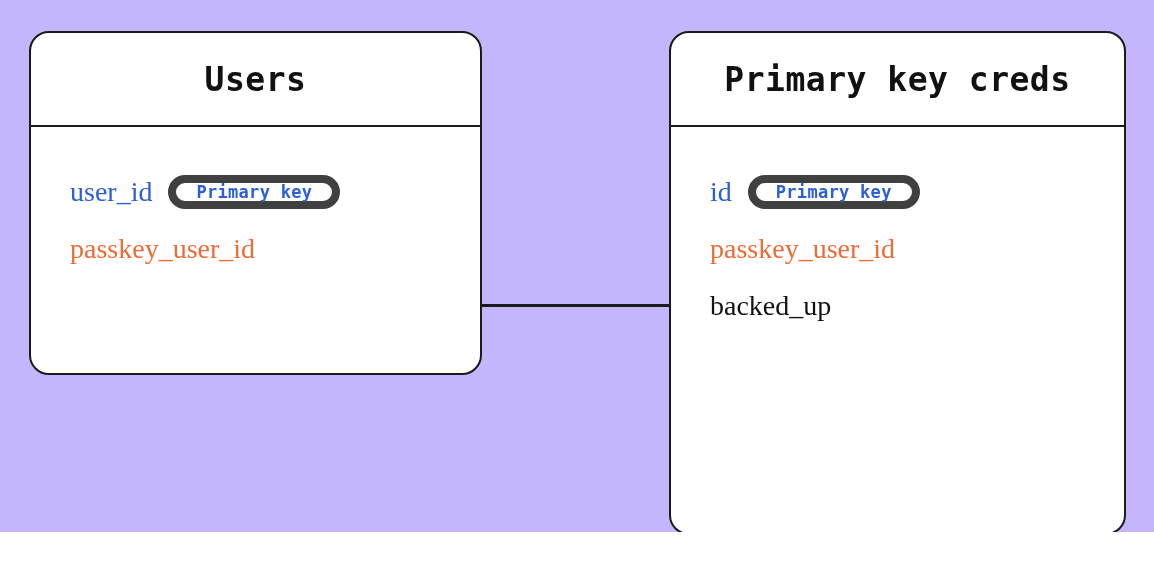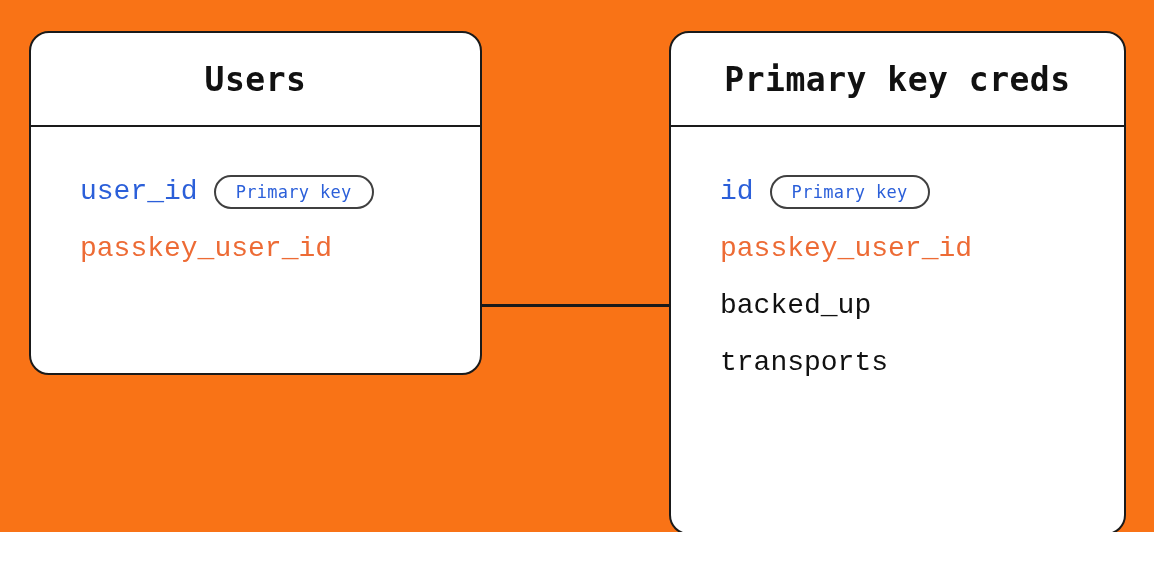--- a/index.html
+++ b/index.html
@@ -8,21 +8,21 @@
     background: #ffffff;
   }
   body {
     font-family: "DejaVu Sans Mono", monospace;
     -webkit-font-smoothing: antialiased;
   }
   #canvas {
     position: relative;
     width: 1154px;
     height: 532px;
-    background: #f97316;
+    background: #c4b5fd;
     overflow: hidden;
   }
 
   
   .entity {
     position: absolute;
     box-sizing: border-box;
     background: #ffffff;
     border: 2px solid #1a1a1a;
     border-radius: 20px;
@@ -59,46 +59,45 @@
   .entity-fields {
     padding: 36px 0 0 39px;
   }
   .field-row {
     display: flex;
     align-items: center;
     height: 57px;
     gap: 16px;
   }
   .field-name {
-    font-family: Liberation Mono, monospace;
+    font-family: Liberation Serif, serif;
     font-size: 28px;
     line-height: 1;
     color: #111111;
     white-space: nowrap;
-    margin-left: 10px;
   }
   .field-name.key {
     color: #2b5fd9;
   }
   .field-name.fk {
     color: #ed6b35;
   }
 
   
   .badge {
     display: inline-flex;
     align-items: center;
     justify-content: center;
     box-sizing: border-box;
     height: 34px;
     padding: 0 20px;
-    border: 2px solid #404040;
+    border: 8px solid #404040;
     border-radius: 999px;
     font-family: "DejaVu Sans Mono", monospace;
-    font-weight: normal;
+    font-weight: bold;
     font-size: 17px;
     letter-spacing: 0.3px;
     color: #2b5fd9;
     white-space: nowrap;
   }
 
   
   #relation-line {
     position: absolute;
     left: 481px;
@@ -148,20 +147,17 @@
 
       <div class="field-row">
         <span class="field-name fk">passkey_user_id</span>
       </div>
 
       <div class="field-row">
         <span class="field-name">backed_up</span>
       </div>
 
 
-      <div class="field-row">
-        <span class="field-name">transports</span>
-      </div>
 
     </div>
   </div>
 
 </div>
 
 </body></html>

